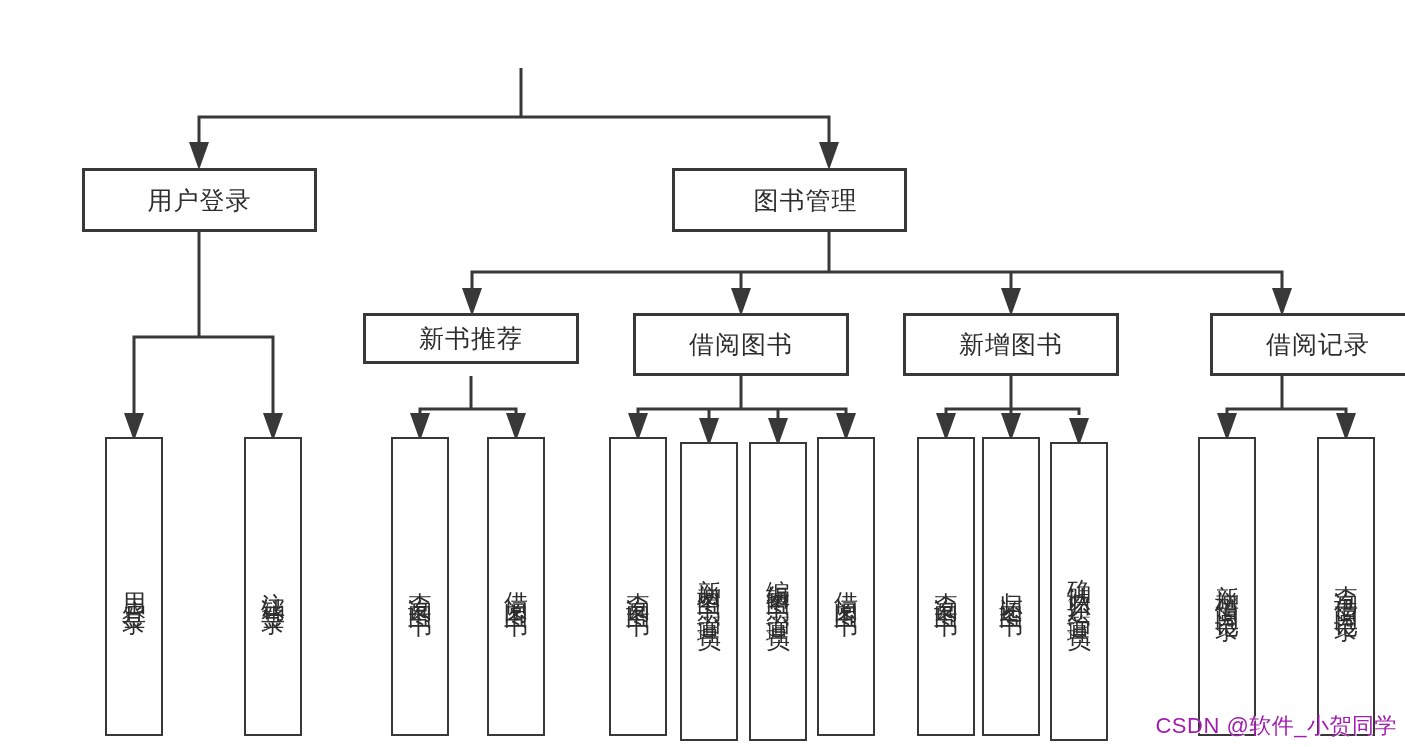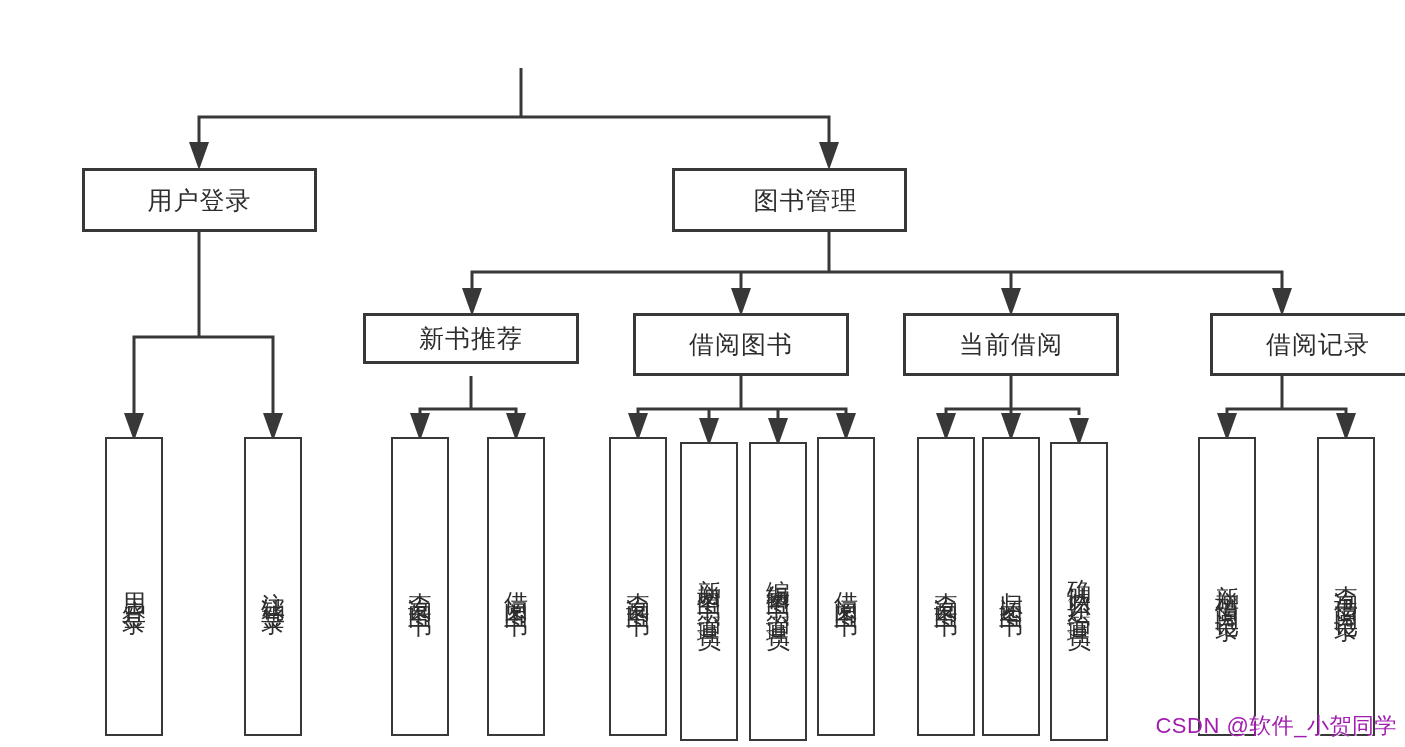--- a/index.html
+++ b/index.html
@@ -117,21 +117,21 @@
       <polygon points="1336,413 1356,413 1346,441"></polygon>
     </g>
   </svg>
 
 
   <div class="box" style="left:82px; top:168px; width:235px; height:64px;">用户登录</div>
   <div class="box" style="left:672px; top:168px; width:235px; height:64px;padding-left:32px;">图书管理</div>
 
   <div class="box" style="left:363px; top:313px; width:216px; height:51px;">新书推荐</div>
   <div class="box" style="left:633px; top:313px; width:216px; height:63px;">借阅图书</div>
-  <div class="box" style="left:903px; top:313px; width:216px; height:63px;">当前借阅</div>
+  <div class="box" style="left:903px; top:313px; width:216px; height:63px;">新增图书</div>
   <div class="box" style="left:1174px; top:313px; width:216px; height:63px;margin-left:36px;">借阅记录</div>
 
   <div class="leaf" style="left:105px;">用户登录</div>
   <div class="leaf" style="left:244px;">注销登录</div>
 
   <div class="leaf" style="left:391px;">查询图书</div>
   <div class="leaf" style="left:487px;">借阅图书</div>
 
   <div class="leaf" style="left:609px;">查询图书</div>
   <div class="leaf offset" style="left:680px;">新增图书（管理员）</div>

